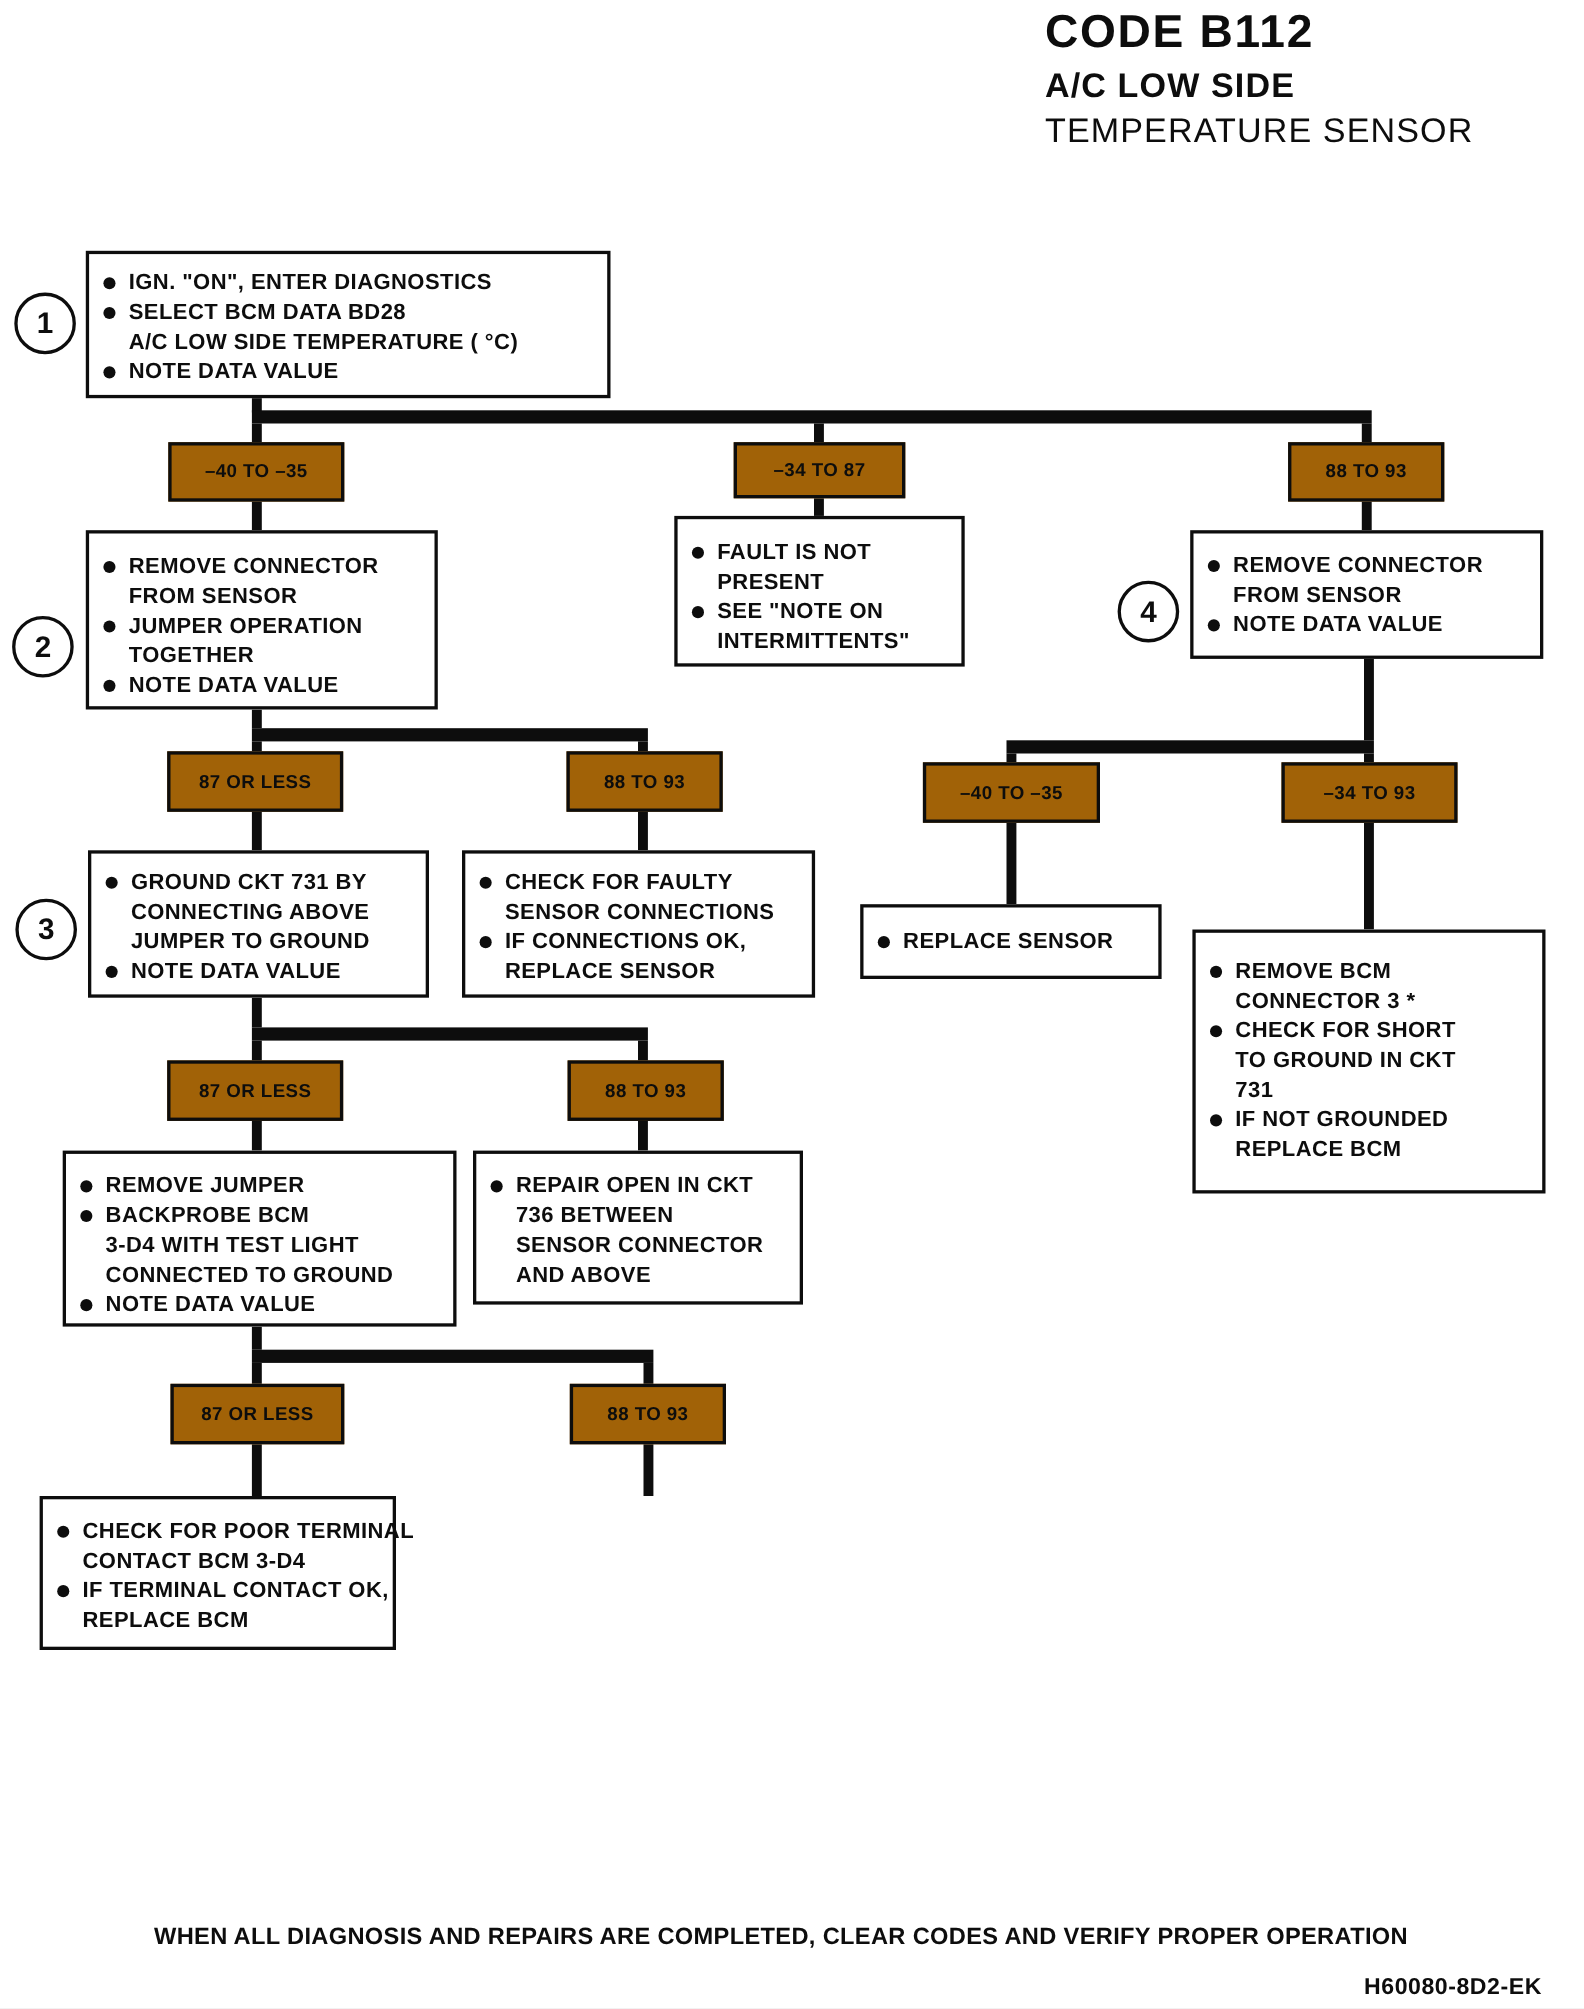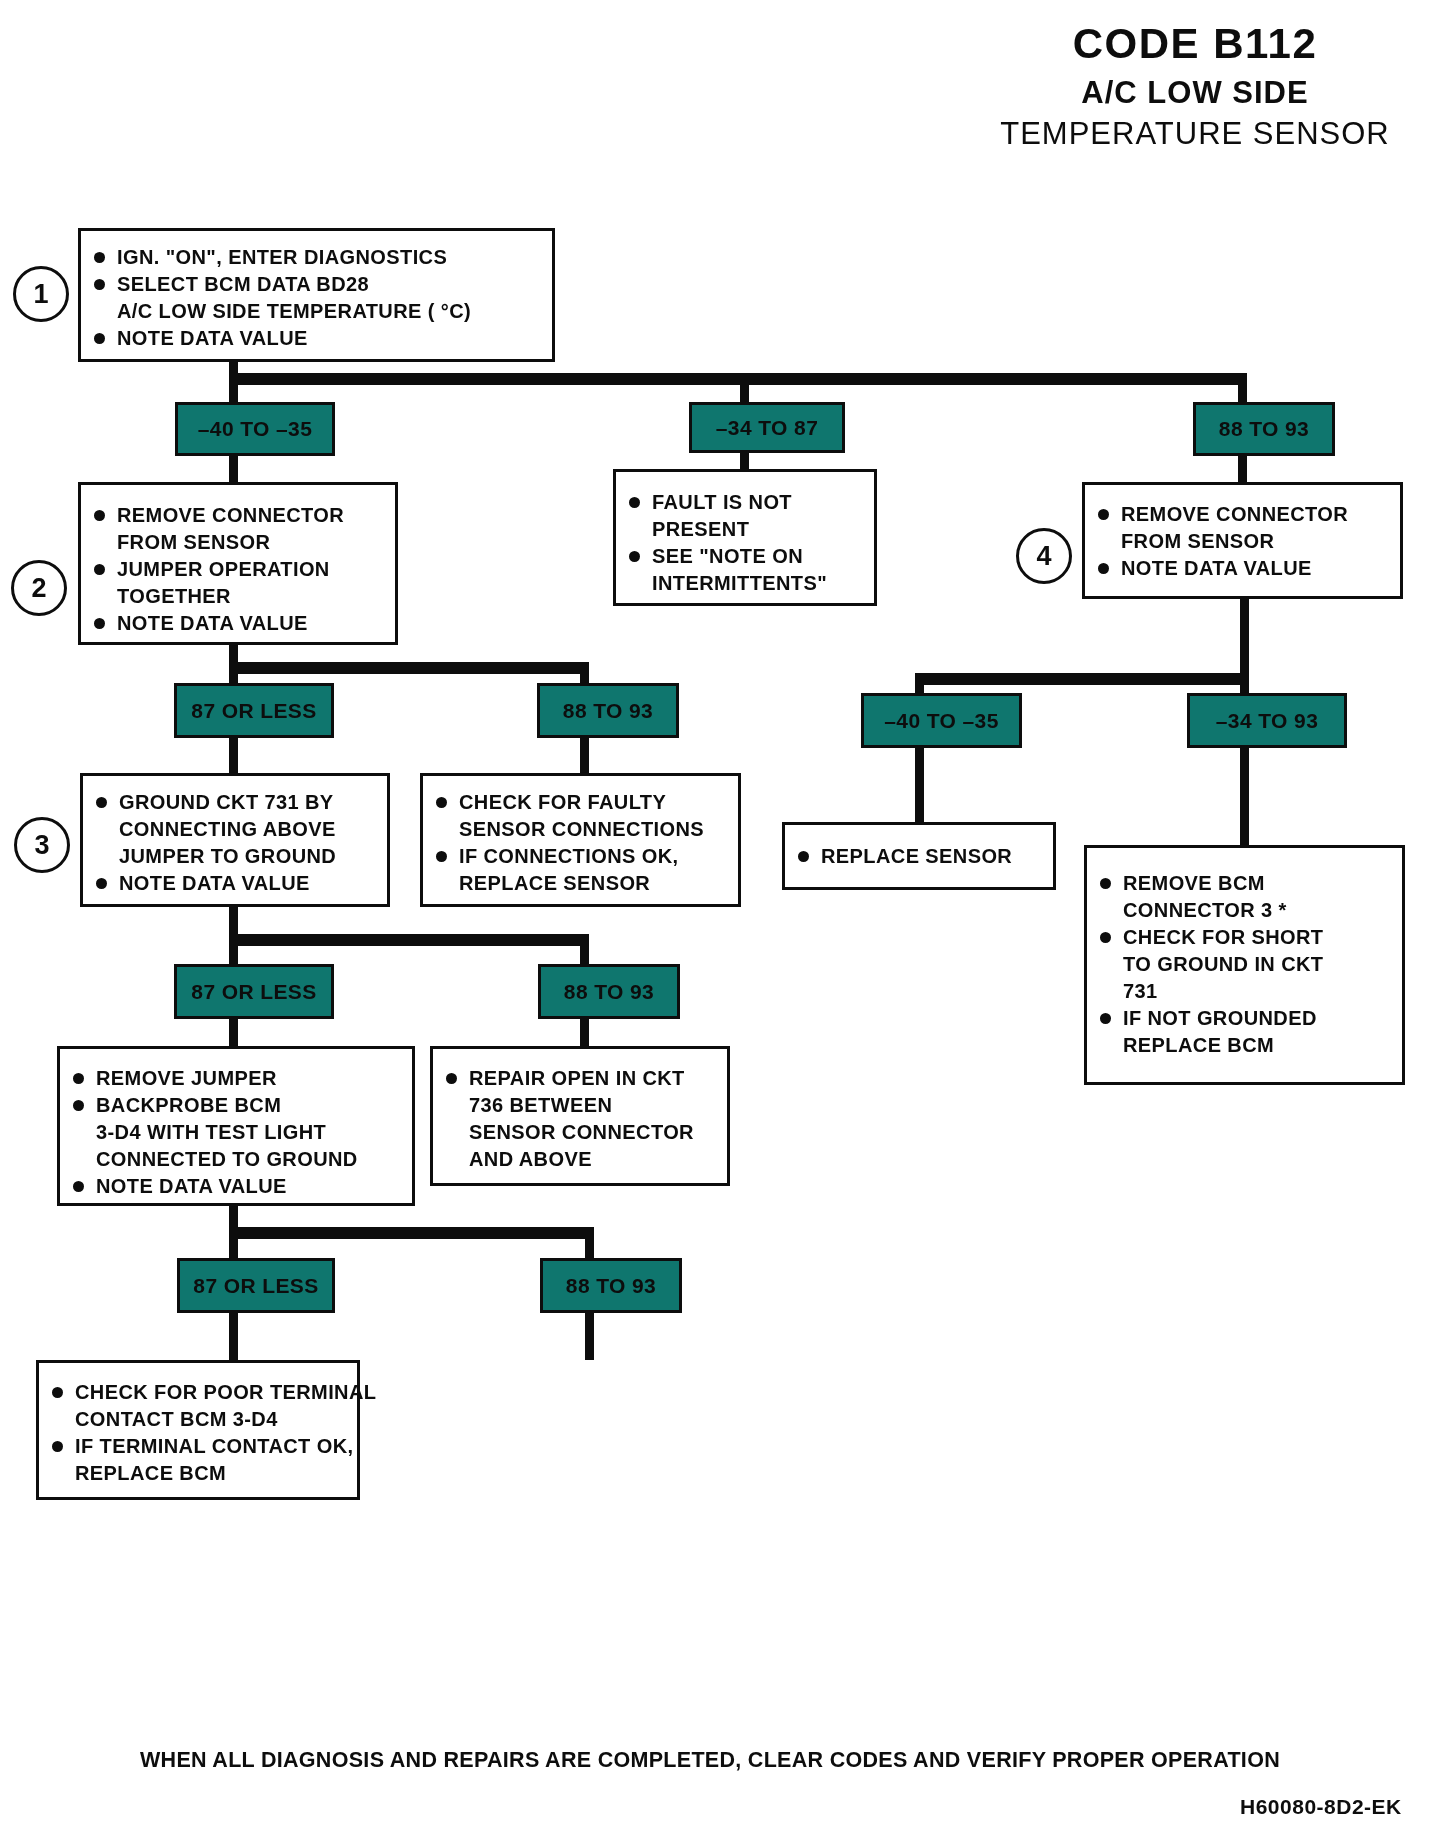--- a/index.html
+++ b/index.html
@@ -6,22 +6,21 @@
   .page{
     position:relative;
     width:1440px;height:1826px;
     background:#ffffff;
     font-family:"Liberation Sans", sans-serif;
     color:#0d0d0d;
     overflow:hidden;
   }
   
   .title{
-    position:absolute;left:950px;top:21px;width:490px;
-    text-align:center;
+    position:absolute;left:950px;top:6px;width:490px;
   }
   .title .t1{font-size:42px;font-weight:800;letter-spacing:1.5px;line-height:46px;}
   .title .t2{font-size:31px;font-weight:700;letter-spacing:1px;line-height:36px;margin-top:8px;}
   .title .t3{font-size:31px;font-weight:400;letter-spacing:1px;line-height:36px;margin-top:5px;}
 
   
   .circ{
     position:absolute;width:56px;height:56px;border:3.5px solid #0d0d0d;border-radius:50%;
     display:flex;align-items:center;justify-content:center;
     font-size:27px;font-weight:700;background:#fff;box-sizing:border-box;
@@ -36,23 +35,23 @@
   .ln{position:relative;padding-left:23px;line-height:27px;white-space:nowrap;}
   .ln .dot{
     position:absolute;left:0;top:8px;width:11px;height:11px;border-radius:50%;
     background:#0d0d0d;
   }
   .box.center .inner{padding-top:0;}
   .box.center{display:flex;align-items:center;}
 
   
   .lbl{
-    position:absolute;border:3.5px solid #0d0d0d;background:#0f766e;box-sizing:border-box;
+    position:absolute;border:3.5px solid #0d0d0d;background:#a16207;box-sizing:border-box;
     display:flex;align-items:center;justify-content:center;
-    font-size:21px;font-weight:700;letter-spacing:.4px;white-space:nowrap;margin-left:22px;
+    font-size:17px;font-weight:700;letter-spacing:.4px;white-space:nowrap;
   }
 
   
   .cv{position:absolute;width:9px;background:#0d0d0d;}
   .ch{position:absolute;height:12px;background:#0d0d0d;}
 
   
   .footnote{
     position:absolute;left:55px;top:1748px;width:1310px;text-align:center;
     font-size:21.5px;font-weight:700;letter-spacing:.3px;white-space:nowrap;

